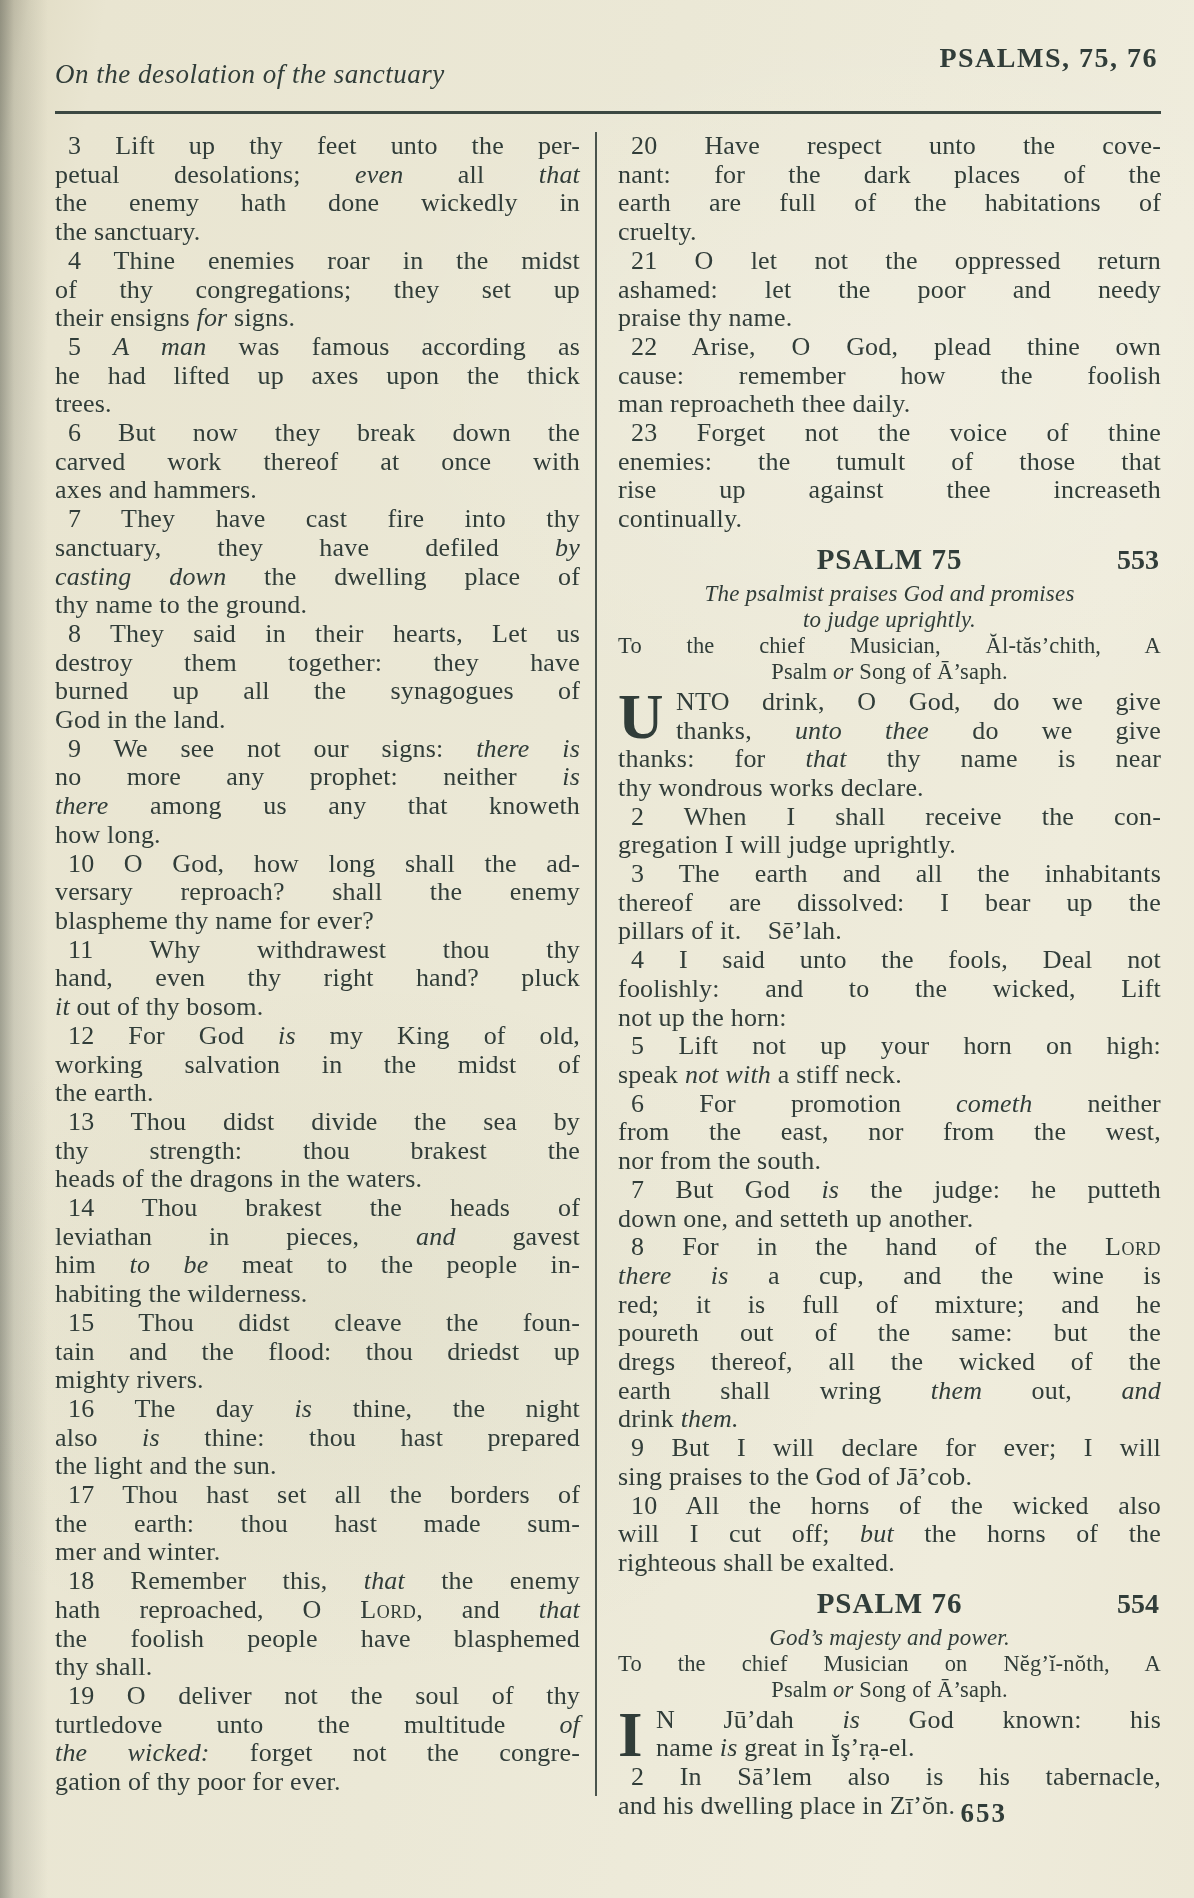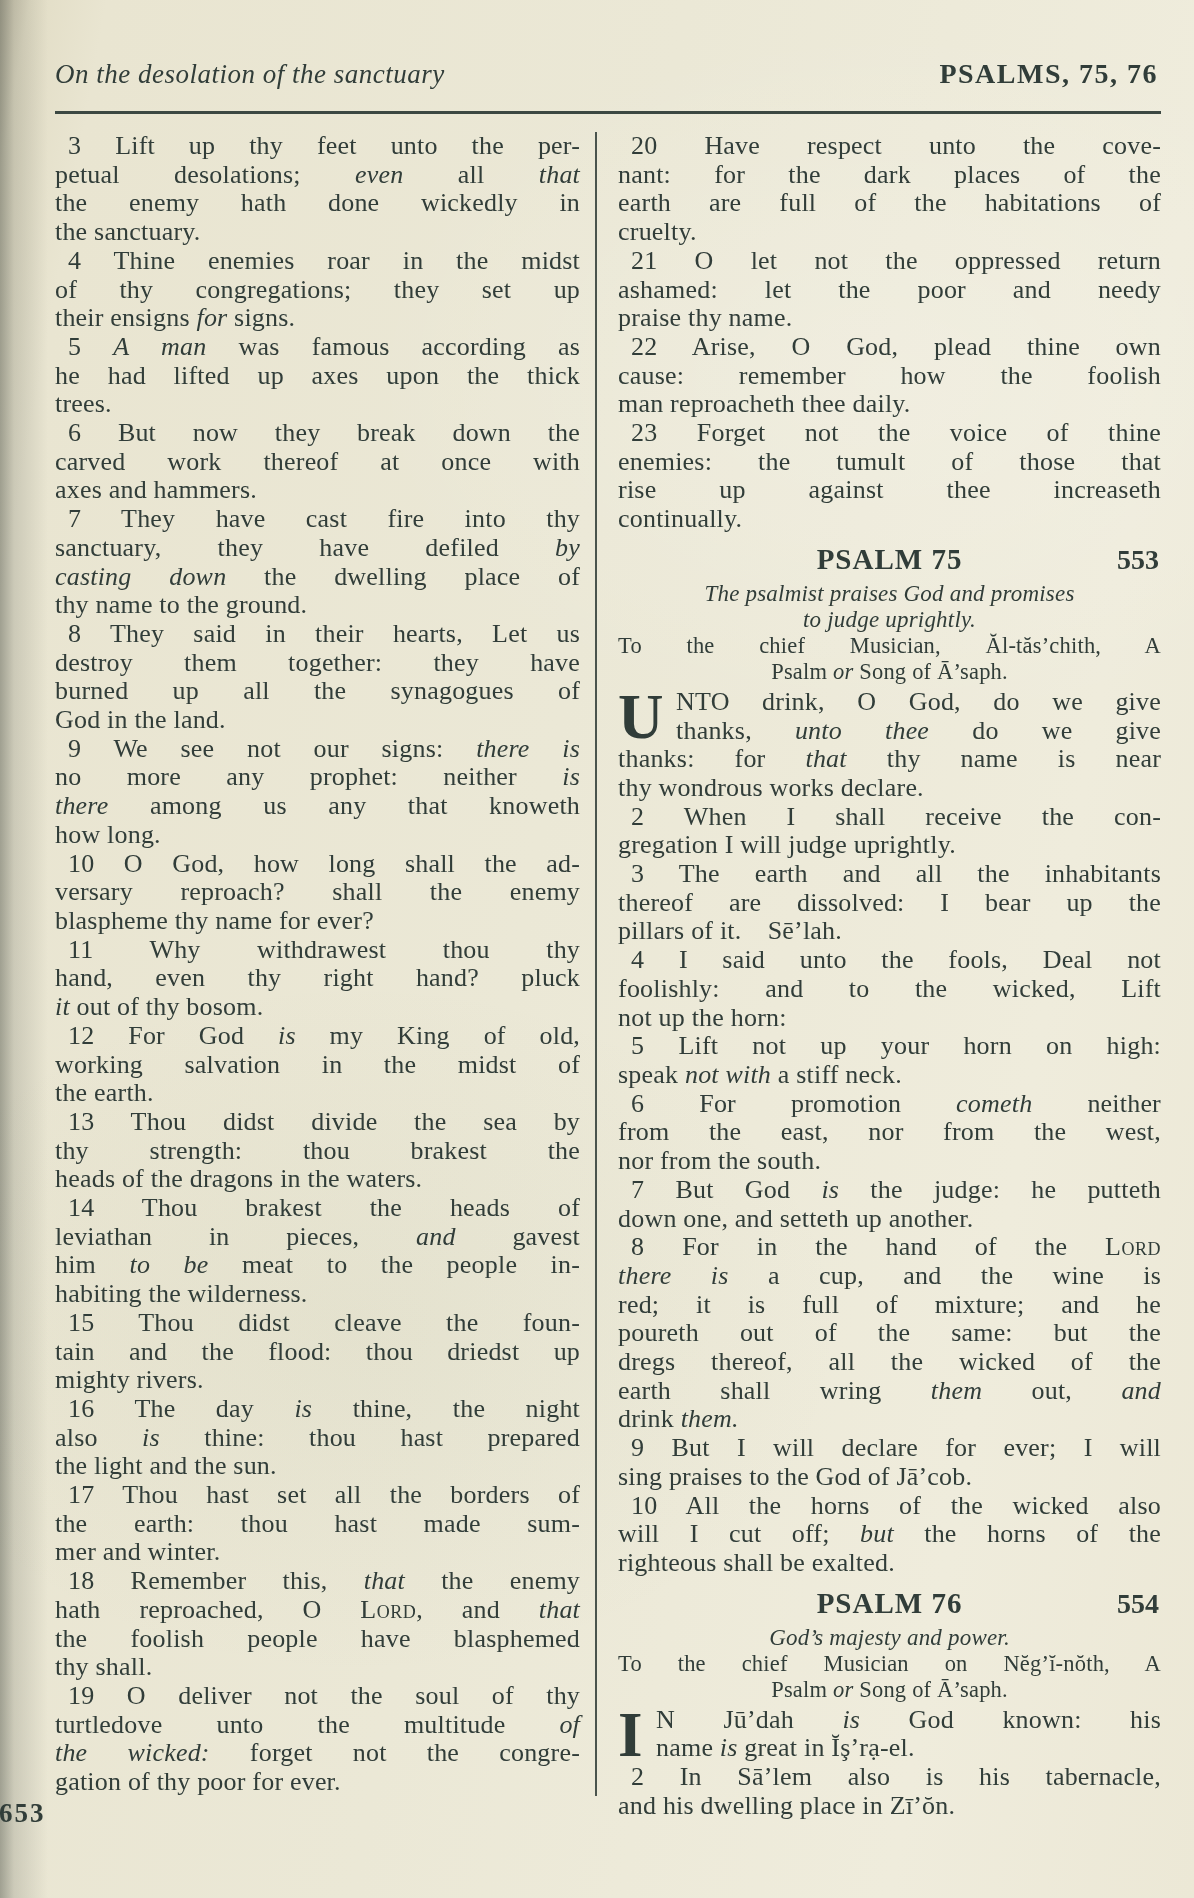--- a/index.html
+++ b/index.html
@@ -21,21 +21,21 @@
     pointer-events:none;
   }
   .header{
     position:absolute;top:48px;left:55px;right:36px;height:42px;
   }
   .header-left{
     position:absolute;left:0;bottom:0;
     font-style:italic;font-size:27px;letter-spacing:0.5px;
   }
   .header-right{
-    position:absolute;right:0;bottom:0;
+    position:absolute;right:0;bottom:16px;
     font-weight:bold;font-size:28px;letter-spacing:1.5px;
   }
   .rule{
     position:absolute;top:111px;left:55px;right:33px;
     border-top:3px solid #3c4842;
   }
   .columns{
     position:absolute;top:132px;left:55px;width:1106px;height:1672px;
     display:flex;
   }
@@ -77,21 +77,21 @@
   }
   .superscription{margin-bottom:3px;}
   .dropcap-block{position:relative;}
   .dropcap-block .cap{
     position:absolute;left:0;top:1px;
     font-size:63px;line-height:56px;font-weight:bold;
   }
   .pad-1{padding-left:var(--cap-pad);}
   .footer{
     position:absolute;top:1798px;left:0;width:1008px;
-    text-align:left;
+    text-align:right;
   }
   .page-number{
     font-weight:bold;font-size:27px;letter-spacing:2px;
     
     position:relative;left:-1px;
   }
 </style>
 </head>
 <body>
 

